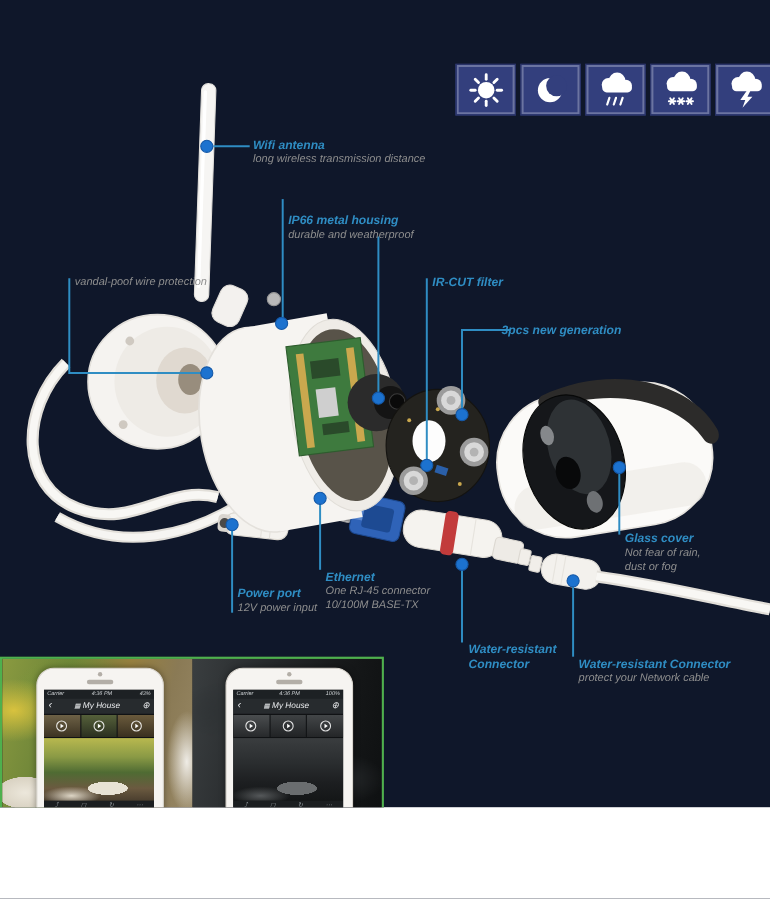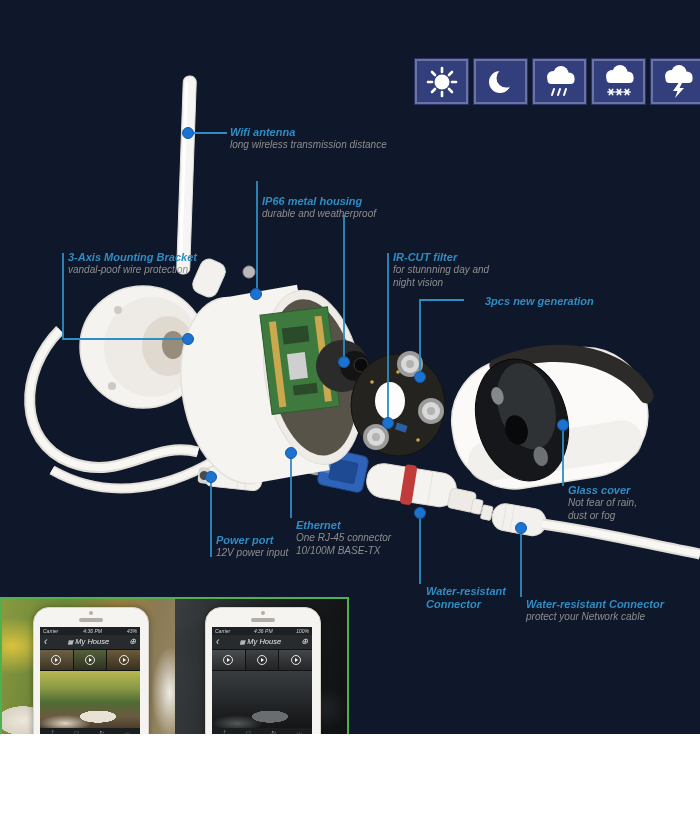--- a/index.html
+++ b/index.html
@@ -331,27 +331,25 @@
   <div class="callout" style="left:230px;top:126px;width:210px;">
     <span class="co-title">Wifi antenna</span>
     <span class="co-desc">long wireless transmission distance</span>
   </div>
   <div class="callout" style="left:262px;top:179px;width:170px;margin-top:16px;">
     <span class="co-title">IP66 metal housing</span>
     <span class="co-desc">durable and weatherproof</span>
   </div>
   <div class="callout" style="left:393px;top:251px;width:118px;">
     <span class="co-title">IR-CUT filter</span>
-    <span class="co-desc">for stunnning day and night vision</span>
-  </div>
-  <div class="callout" style="left:485px;top:295px;width:130px;">
+  </div>
+  <div class="callout" style="left:456px;top:295px;width:130px;">
     <span class="co-title">3pcs new generation</span>
   </div>
   <div class="callout" style="left:68px;top:251px;width:175px;">
-    <span class="co-title">3-Axis Mounting Bracket</span>
     <span class="co-desc">vandal-poof wire protection</span>
   </div>
   <div class="callout" style="left:568px;top:484px;width:90px;">
     <span class="co-title">Glass cover</span>
     <span class="co-desc">Not fear of rain, dust or fog</span>
   </div>
   <div class="callout" style="left:296px;top:519px;width:150px;">
     <span class="co-title">Ethernet</span>
     <span class="co-desc">One RJ-45 connector
 10/100M BASE-TX</span>

